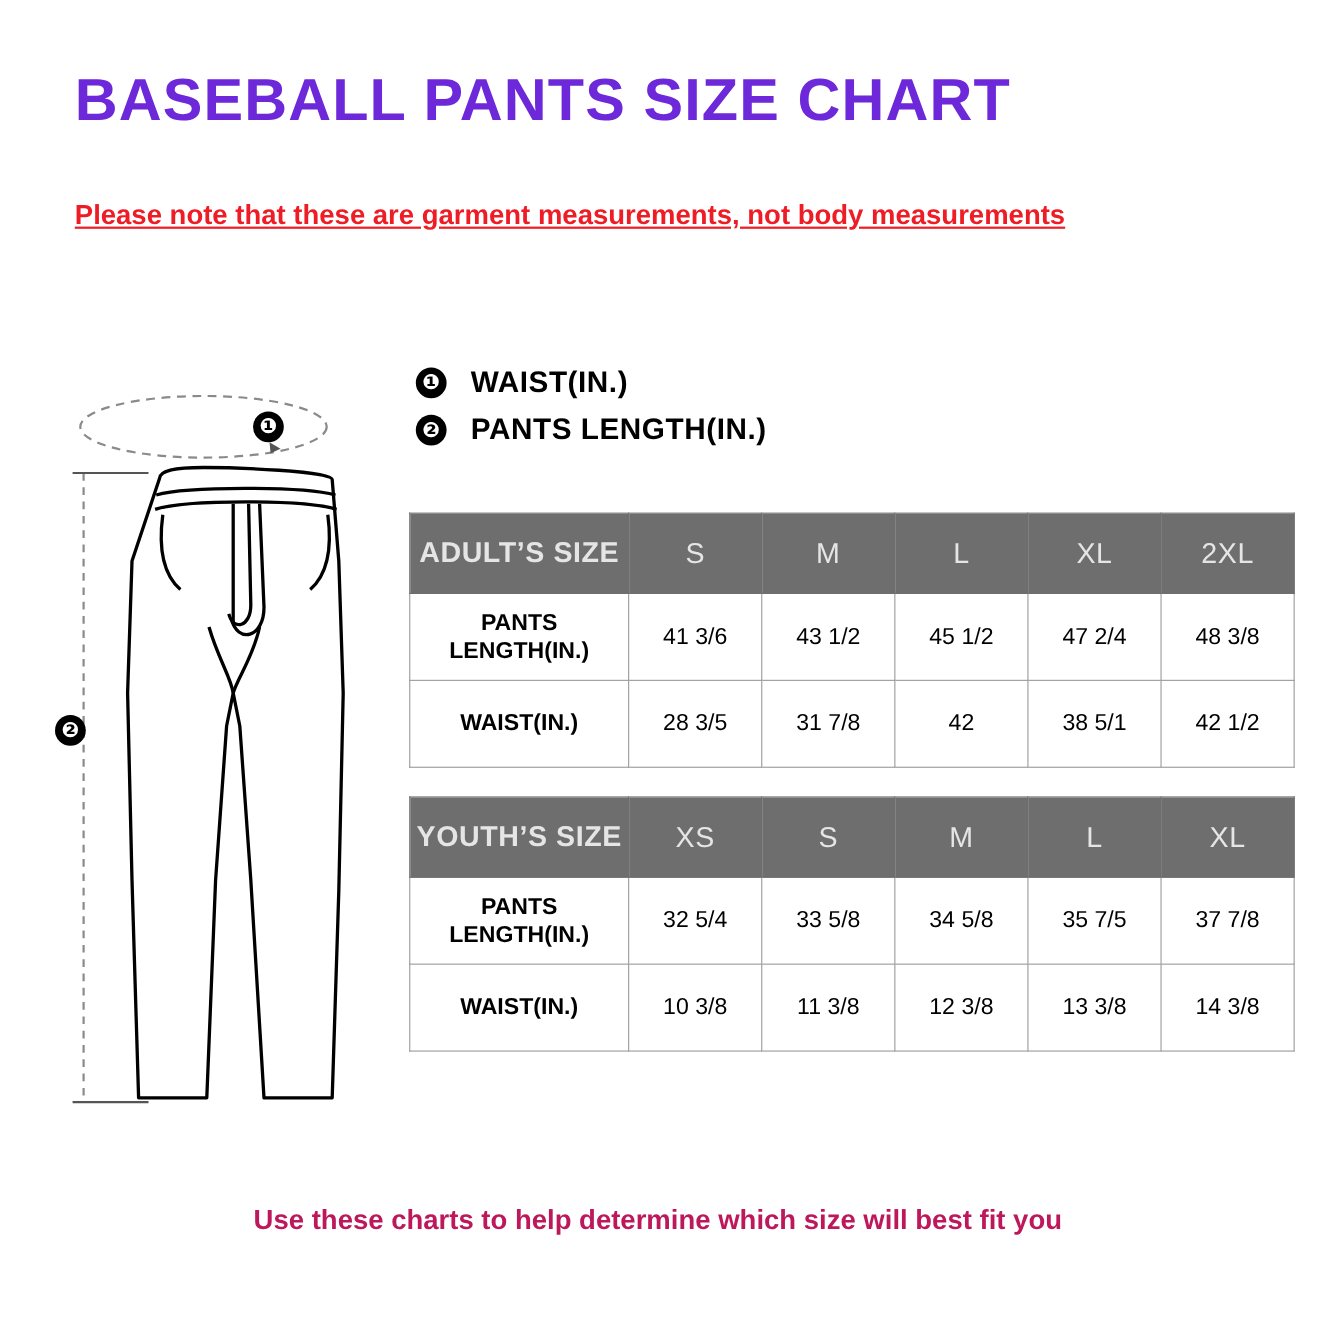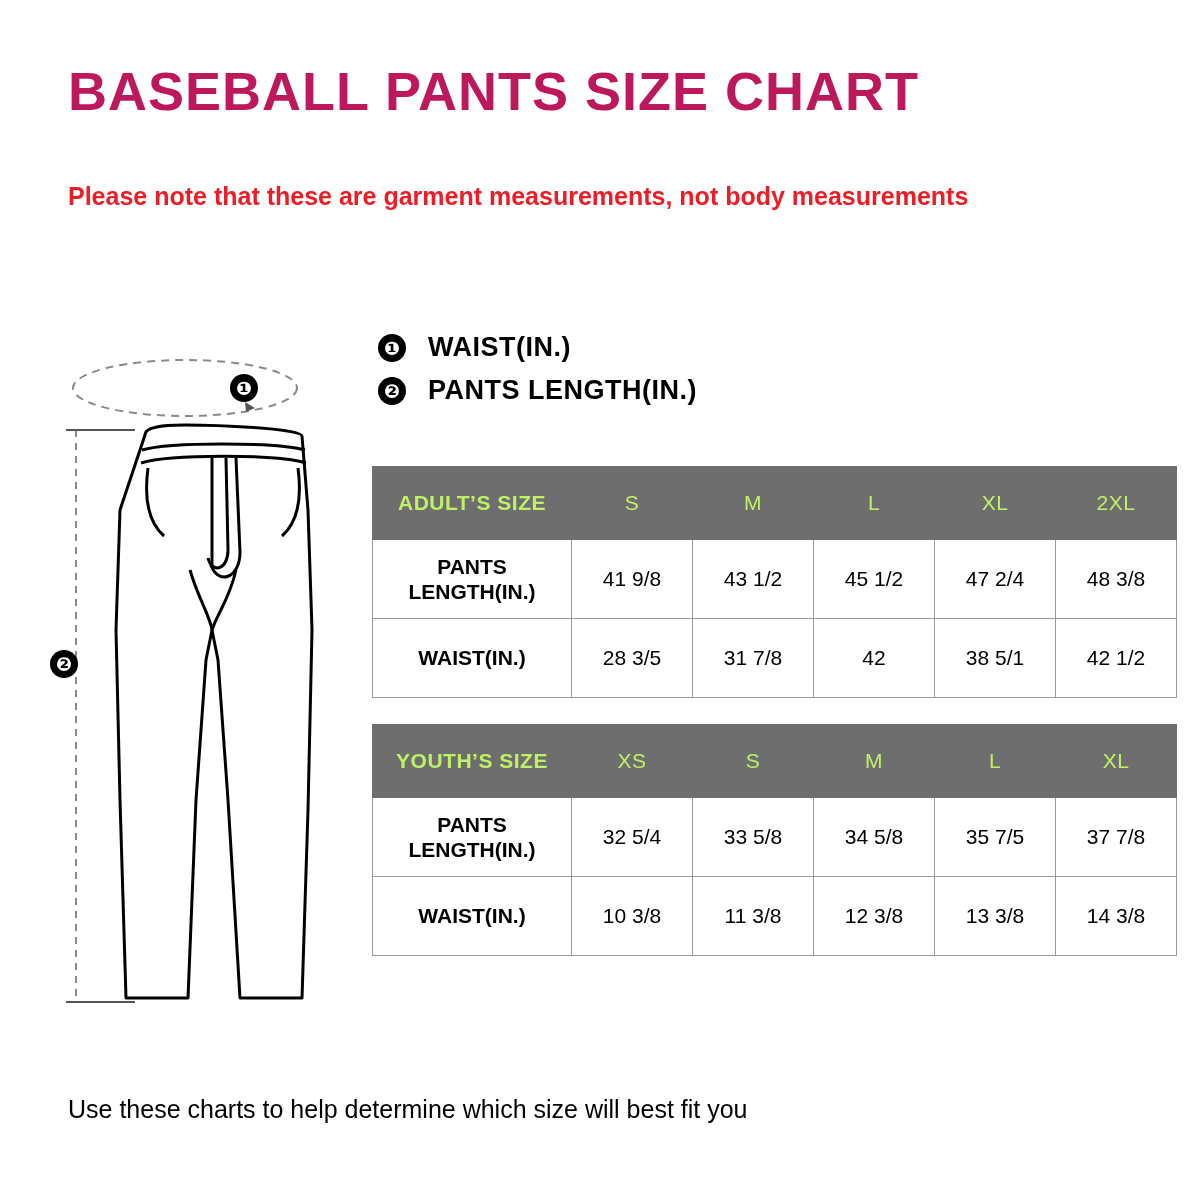--- a/index.html
+++ b/index.html
@@ -20,42 +20,44 @@
     width: 1200px;
     height: 1200px;
   }
   .title {
     position: absolute;
     left: 68px;
     top: 62px;
     font-size: 54px;
     font-weight: 700;
     letter-spacing: 1px;
-    color: #be185d;
+    color: #6d28d9;
     line-height: 1.1;
   }
   .note {
     position: absolute;
     left: 68px;
     top: 180px;
     width: 950px;
     font-size: 25px;
     font-weight: 700;
     color: #ee1c25;
     line-height: 1.35;
+    text-decoration: underline;
   }
   .footer-note {
     position: absolute;
     left: 68px;
     top: 1093px;
     width: 1060px;
     font-size: 25px;
-    font-weight: 400;
-    color: #000000;
+    font-weight: 700;
+    color: #be185d;
     line-height: 1.35;
+    text-align: center;
   }
 
   
   .legend {
     position: absolute;
     left: 378px;
     top: 332px;
   }
   .legend-row {
     display: flex;
@@ -124,25 +126,25 @@
     border: 1px solid #9a9a9a;
     text-align: center;
     vertical-align: middle;
     font-size: 21px;
     font-weight: 400;
     color: #000;
     font-family: "Liberation Sans", sans-serif;
   }
   .size-table thead th {
     background: #6e6e6e;
-    color: #bef264;
+    color: #e5e5e5;
     border: 1px solid #6e6e6e;
     height: 70px;
     font-weight: 400;
-    font-size: 21px;
+    font-size: 26px;
     letter-spacing: 0.5px;
   }
   .size-table thead th.corner {
     font-weight: 700;
     line-height: 1.2;
   }
   .size-table tbody td {
     height: 76px;
     background: #ffffff;
   }
@@ -214,21 +216,21 @@
         <th class="col-val">S</th>
         <th class="col-val">M</th>
         <th class="col-val">L</th>
         <th class="col-val">XL</th>
         <th class="col-val">2XL</th>
       </tr>
     </thead>
     <tbody>
       <tr>
         <td class="rowhead">PANTS LENGTH(IN.)</td>
-        <td>41 9/8</td>
+        <td>41 3/6</td>
         <td>43 1/2</td>
         <td>45 1/2</td>
         <td>47 2/4</td>
         <td>48 3/8</td>
       </tr>
       <tr>
         <td class="rowhead">WAIST(IN.)</td>
         <td>28 3/5</td>
         <td>31 7/8</td>
         <td>42</td>

